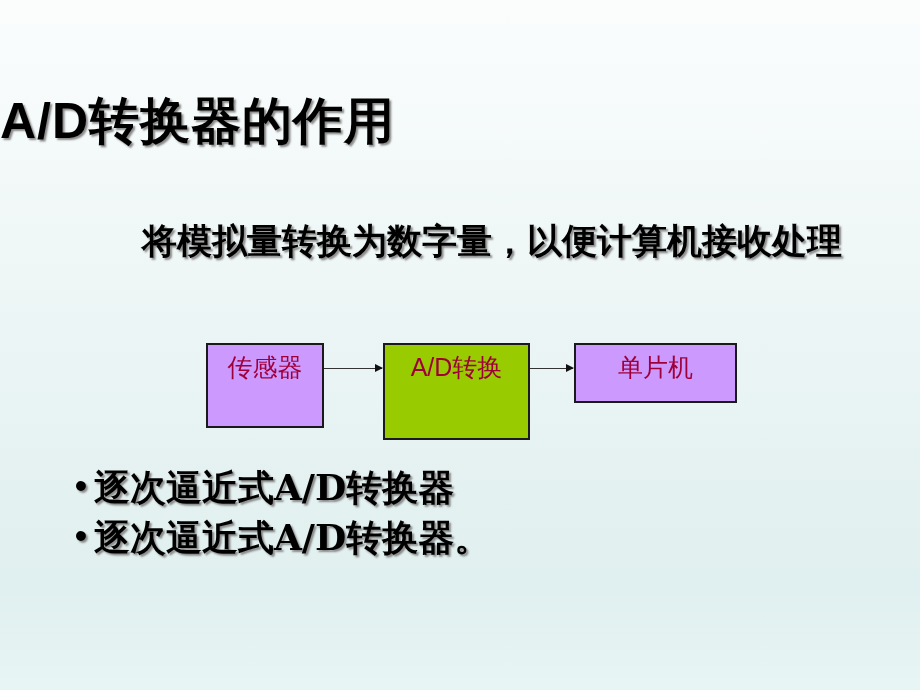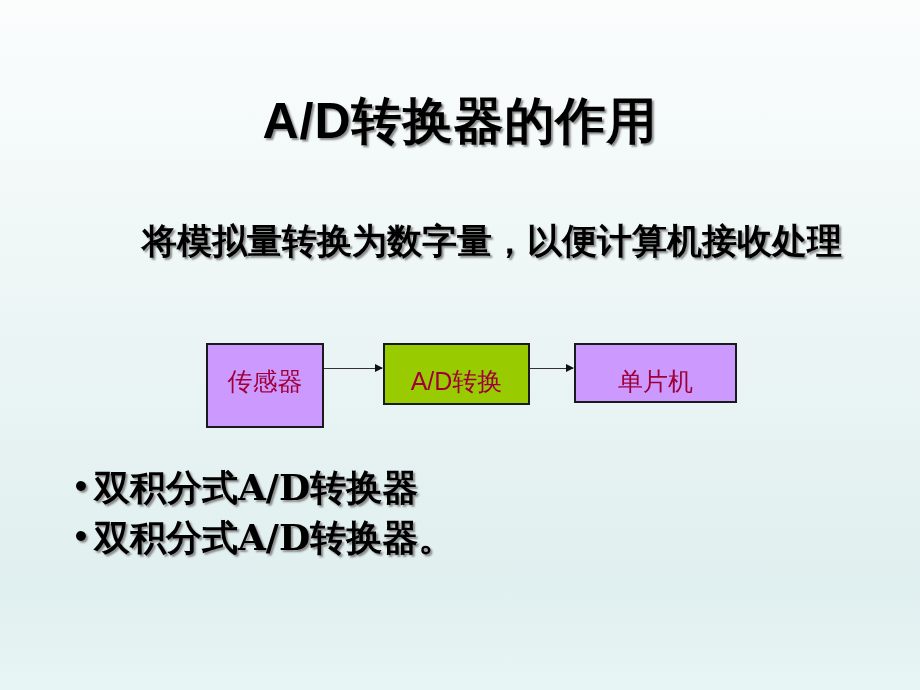--- a/index.html
+++ b/index.html
@@ -2,40 +2,40 @@
 <html><head>
   <meta charset="utf-8">
   <style>
     html, body { margin: 0; padding: 0; }
     body {
       width: 920px; height: 690px; position: relative; overflow: hidden;
       background: linear-gradient(to bottom, #fbfdfd 0%, #eef6f6 40%, #e0efef 85%, #e8f5f5 100%);
       font-family: "DejaVu Sans", sans-serif;
     }
     .title {
-      position: absolute; left: 0; top: 88px; width: 920px; text-align: center;
+      position: absolute; left: 0; top: 88px; width: 920px; text-align: left;
       font-size: 50px; font-weight: bold; color: #000;
       text-shadow: 2px 2px 2px #8a8a8a;
       font-family: "Liberation Sans", "DejaVu Sans", sans-serif;
       letter-spacing: 1px;
     }
     .subtitle {
       position: absolute; left: 0; top: 218px; width: 920px; text-align: center;
       font-size: 35px; font-weight: bold; color: #000;
       text-shadow: 2px 2px 2px #8a8a8a;
       padding-left: 32px;
     }
     .box {
       position: absolute; border: 2px solid #1a1a1a; box-sizing: border-box;
       color: #a0003a; font-size: 25px; text-align: center;
       font-family: "Liberation Sans", "DejaVu Sans", sans-serif;
     }
-    .box span { display: block; padding-top: 20px; }
+    .box span { display: block; padding-top: 6px; }
     .b1 { left: 206px; top: 343px; width: 118px; height: 85px; background: #cc99ff; }
-    .b2 { left: 383px; top: 343px; width: 147px; height: 62px; background: #99cc00; }
+    .b2 { left: 383px; top: 343px; width: 147px; height: 97px; background: #99cc00; }
     .b3 { left: 574px; top: 343px; width: 163px; height: 60px; background: #cc99ff; }
     .arrow { position: absolute; height: 1px; background: #333; }
     .arrow::after {
       content: ""; position: absolute; right: -1px; top: -4px;
       border-left: 8px solid #111; border-top: 4.5px solid transparent; border-bottom: 4.5px solid transparent;
     }
     .a1 { left: 324px; top: 368px; width: 58px; }
     .a2 { left: 530px; top: 368px; width: 43px; }
     .bullets {
       position: absolute; left: 72px; top: 462px;
@@ -62,19 +62,19 @@
   </div>
   <div class="arrow a2"></div>
   <div class="box b3">
     <span>单片机</span>
   </div>
 </div>
 
 <div class="bullets">
   <div class="bullet-item">
     <span class="dot">•</span>
-    <span>双积分式A/D转换器</span>
+    <span>逐次逼近式A/D转换器</span>
   </div>
   <div class="bullet-item">
     <span class="dot">•</span>
-    <span>双积分式A/D转换器。</span>
+    <span>逐次逼近式A/D转换器。</span>
   </div>
 </div>
 
 </body></html>

